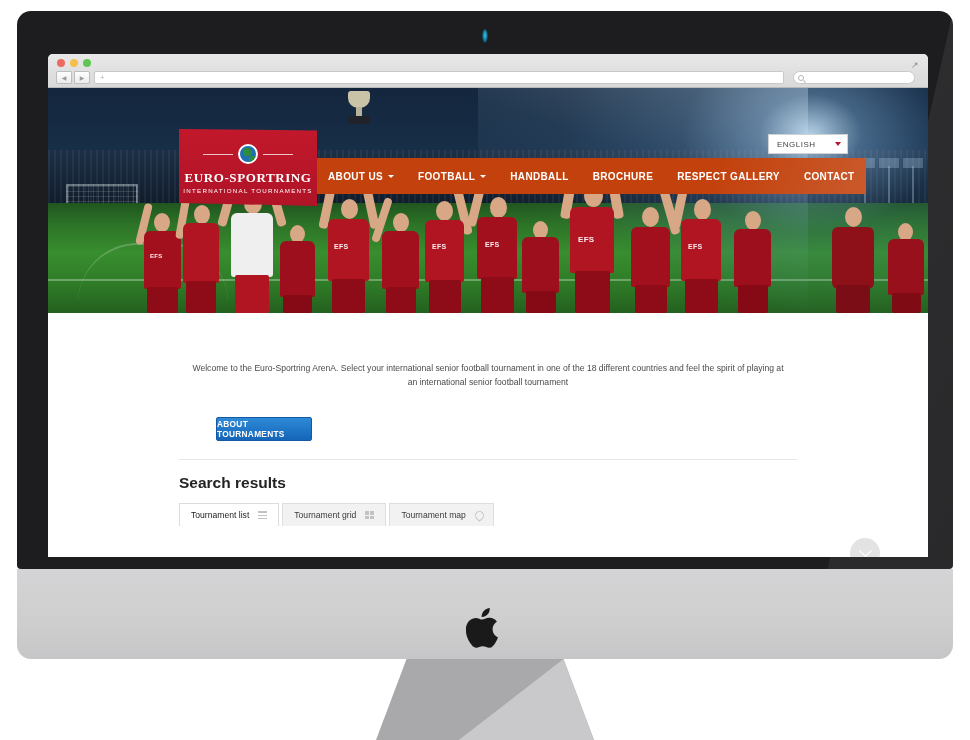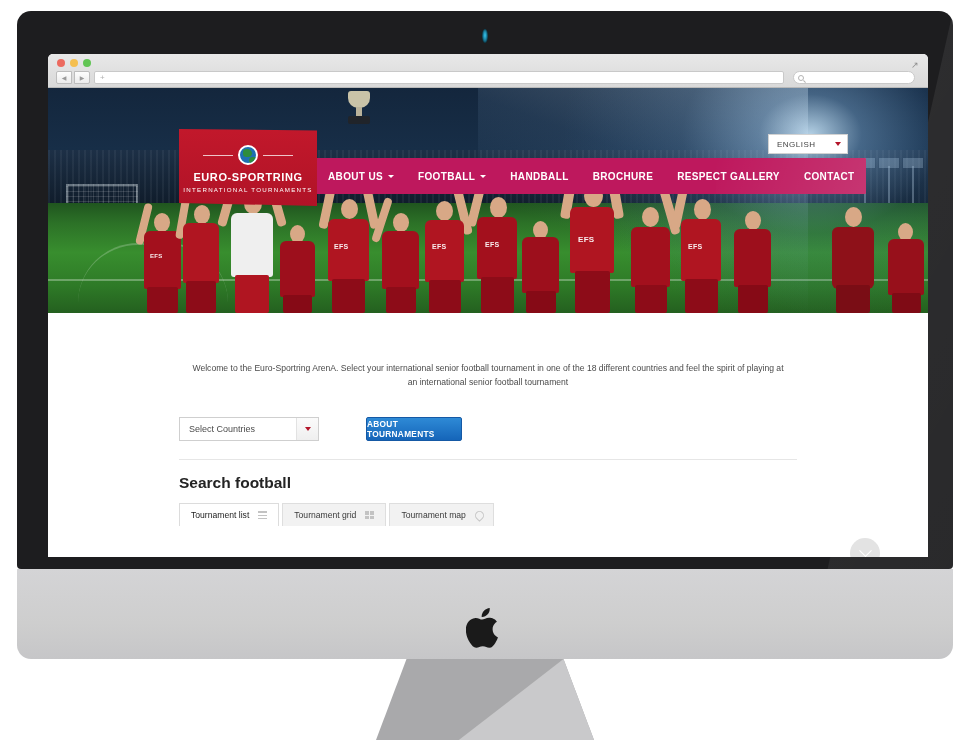--- a/index.html
+++ b/index.html
@@ -190,27 +190,27 @@
     position: relative; overflow: hidden;
   }
   .logo-globe::before {
     content: ''; position: absolute; left: 3px; top: 2px; width: 9px; height: 8px;
     background: #2e8d3c; border-radius: 40% 60% 50% 45%;
   }
   .logo-globe::after {
     content: ''; position: absolute; left: 9px; top: 10px; width: 8px; height: 7px;
     background: #2e8d3c; border-radius: 55% 45% 40% 60%;
   }
-  .logo-name { color: #fff; font-size: 11px; font-weight: bold; letter-spacing: .6px; line-height: 1; }
+  .logo-name { color: #fff; font-size: 13px; font-weight: bold; letter-spacing: .6px; line-height: 1; font-family: Liberation Serif, serif; }
   .logo-sub { color: #fff; font-size: 6.2px; letter-spacing: 1.25px; margin-top: 4px; line-height: 1; }
 
   
   .navbar {
     position: absolute; left: 264px; top: 70px; height: 36px;
-    background: #be185d; display: flex; align-items: center; z-index: 5;
+    background: #c2410c; display: flex; align-items: center; z-index: 5;
     padding: 0 0 0 4px; border-radius: 1px;
   }
   .navbar-sheen {
     position: absolute; right: 0; top: 0; height: 100%; width: 150px;
     background: linear-gradient(110deg, rgba(255,255,255,0) 0%, rgba(255,255,255,.13) 100%);
     pointer-events: none;
   }
   .nav-item {
     color: #fff; font-size: 10px; font-weight: bold; letter-spacing: .35px;
     padding: 11px 12px 11px 12px; white-space: nowrap; cursor: pointer;
@@ -494,32 +494,26 @@
           <div class="lang-select">
             <span class="lang-label">ENGLISH</span>
             <span class="caret-red"></span>
           </div>
         </div>
 
         <div class="content">
           <p class="page-intro">Welcome to the Euro-Sportring ArenA. Select your international senior football tournament in one of the 18 different countries and feel the spirit of playing at an international senior football tournament</p>
 
           <div class="filter-row">
-            <div class="select-box">
-              <span class="sel-val">Select Countries</span>
-              <span class="sel-arrow">
-                <span class="caret-red"></span>
-              </span>
-            </div>
             <div class="find-btn">ABOUT TOURNAMENTS</div>
           </div>
 
           <div class="divider"></div>
 
-          <h2 class="results-title">Search football</h2>
+          <h2 class="results-title">Search results</h2>
 
           <div class="tabs">
 
             <div class="tab active">
               <span>Tournament list</span>
               <span class="ico-list">
                   <i></i>
                   <i></i>
                   <i></i>
                 </span>

